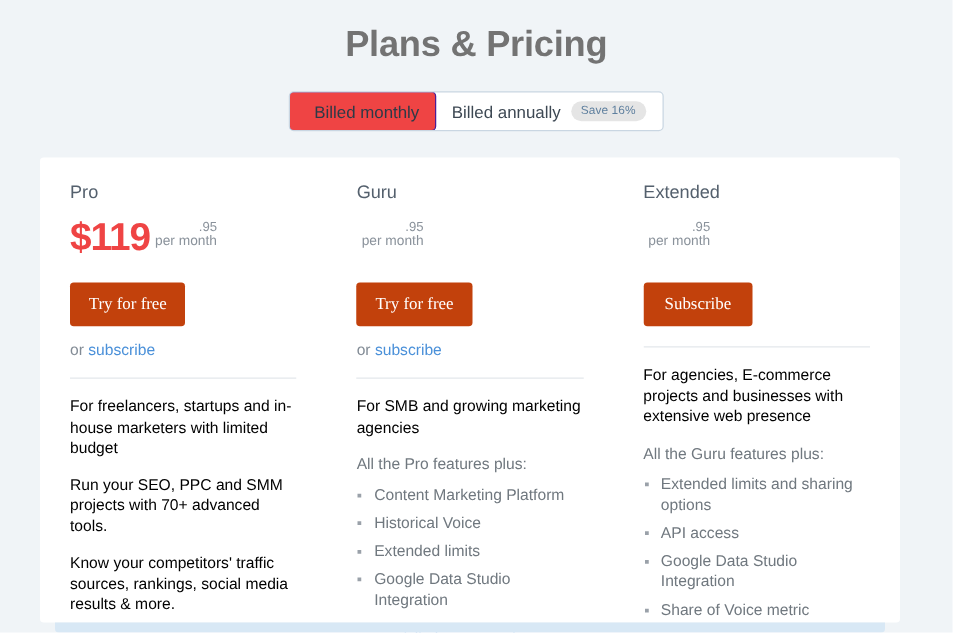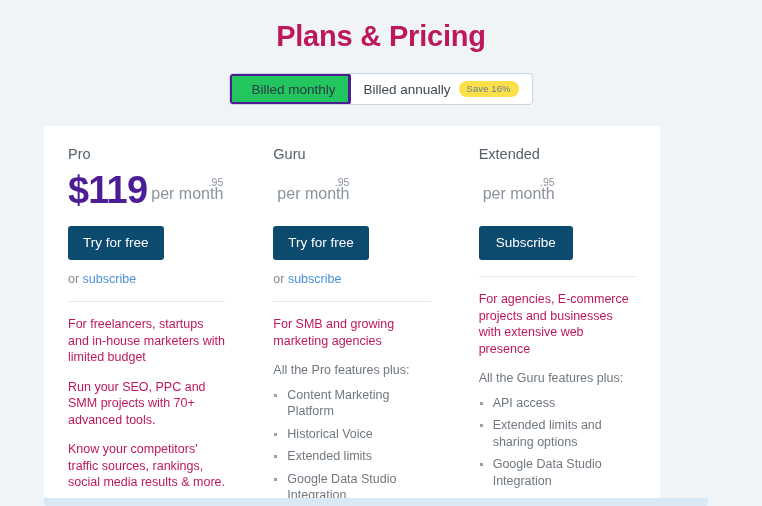--- a/index.html
+++ b/index.html
@@ -15,21 +15,21 @@
     font-family: "Liberation Sans", sans-serif;
     color: #333b45;
     position: relative;
   }
 
   
   .page-title {
     text-align: center;
     font-size: 29px;
     font-weight: bold;
-    color: #be185d;
+    color: #737373;
     letter-spacing: -0.2px;
     padding-top: 20px;
   }
 
   
   .toggle-wrap {
     display: flex;
     justify-content: center;
     margin-top: 20px;
   }
@@ -45,46 +45,46 @@
   .toggle-opt {
     display: flex;
     align-items: center;
     font-size: 13.5px;
     color: #3d4853;
     padding: 0 13px;
     white-space: nowrap;
     cursor: pointer;
   }
   .toggle-opt.active {
-    background: #22c55e;
-    border: 3px solid #4c1d95;
+    background: #ef4444;
+    border: 1px solid #4c1d95;
     border-radius: 4px;
     margin: -1px;
     color: #2c3a47;
     padding-left: 19px;
   }
   .save-badge {
     display: inline-flex;
     align-items: center;
     justify-content: center;
-    background: #fde047;
+    background: #e5e5e5;
     color: #5e7f9e;
     font-size: 9.5px;
     border-radius: 9px;
     padding: 2px 8px 3px;
     margin-left: 8px;
     letter-spacing: 0.1px;
   }
 
   
   .card {
     position: absolute;
-    left: 44px;
+    left: 32px;
     top: 126px;
-    width: 616px;
+    width: 688px;
     height: 372px;
     background: #ffffff;
     border-radius: 3px;
     display: flex;
   }
   .card-shadow-bar {
     position: absolute;
     left: 44px;
     top: 498px;
     width: 664px;
@@ -105,53 +105,53 @@
     margin-bottom: 12px;
   }
 
   .price-row {
     display: flex;
     align-items: flex-start;
     margin-bottom: 18px;
     height: 34px;
   }
   .price-main {
-    font-size: 38px;
+    font-size: 31px;
     font-weight: bold;
-    color: #4c1d95;
+    color: #ef4444;
     line-height: 32px;
     letter-spacing: -0.8px;
   }
   .price-sub {
     margin-left: 4px;
     padding-top: 3px;
     line-height: 11px;
   }
   .price-cents {
     font-size: 10.5px;
     color: #8a929b;
     display: block;
     text-align: right;
   }
   .price-period {
-    font-size: 16px;
+    font-size: 11px;
     color: #8a929b;
     display: block;
   }
 
   .cta {
     display: inline-block;
-    background: #0c4a6e;
+    background: #c2410c;
     color: #ffffff;
     font-size: 13.5px;
     border: none;
     border-radius: 3px;
     padding: 9px 15px 10px;
     cursor: pointer;
-    font-family: Liberation Sans, sans-serif;
+    font-family: Liberation Serif, serif;
   }
 
   .or-line {
     margin-top: 12px;
     font-size: 12.5px;
     color: #828b95;
   }
   .or-line a {
     color: #4a90d9;
     text-decoration: none;
@@ -160,21 +160,21 @@
 
   .divider {
     border-top: 1px solid #e3e8ec;
     margin-top: 14px;
     margin-bottom: 14px;
   }
 
   .blurb {
     font-size: 12.5px;
     line-height: 16.5px;
-    color: #be185d;
+    color: #000000;
     margin-bottom: 13px;
   }
 
   .feat-head {
     font-size: 12.5px;
     line-height: 16.5px;
     color: #70787f;
     margin-bottom: 8px;
   }
 
@@ -299,22 +299,22 @@
       </span>
     </div>
 
     <button class="cta">Subscribe</button>
 
     <div class="divider"></div>
 
     <p class="blurb">For agencies, E-commerce projects and businesses with extensive web presence</p>
     <p class="feat-head">All the Guru features plus:</p>
     <ul class="features">
+      <li>Extended limits and sharing options</li>
       <li>API access</li>
-      <li>Extended limits and sharing options</li>
       <li>Google Data Studio Integration</li>
       <li>Share of Voice metric</li>
     </ul>
 
     
   </div>
 
 </div>
 
 <div class="card-shadow-bar"></div>

